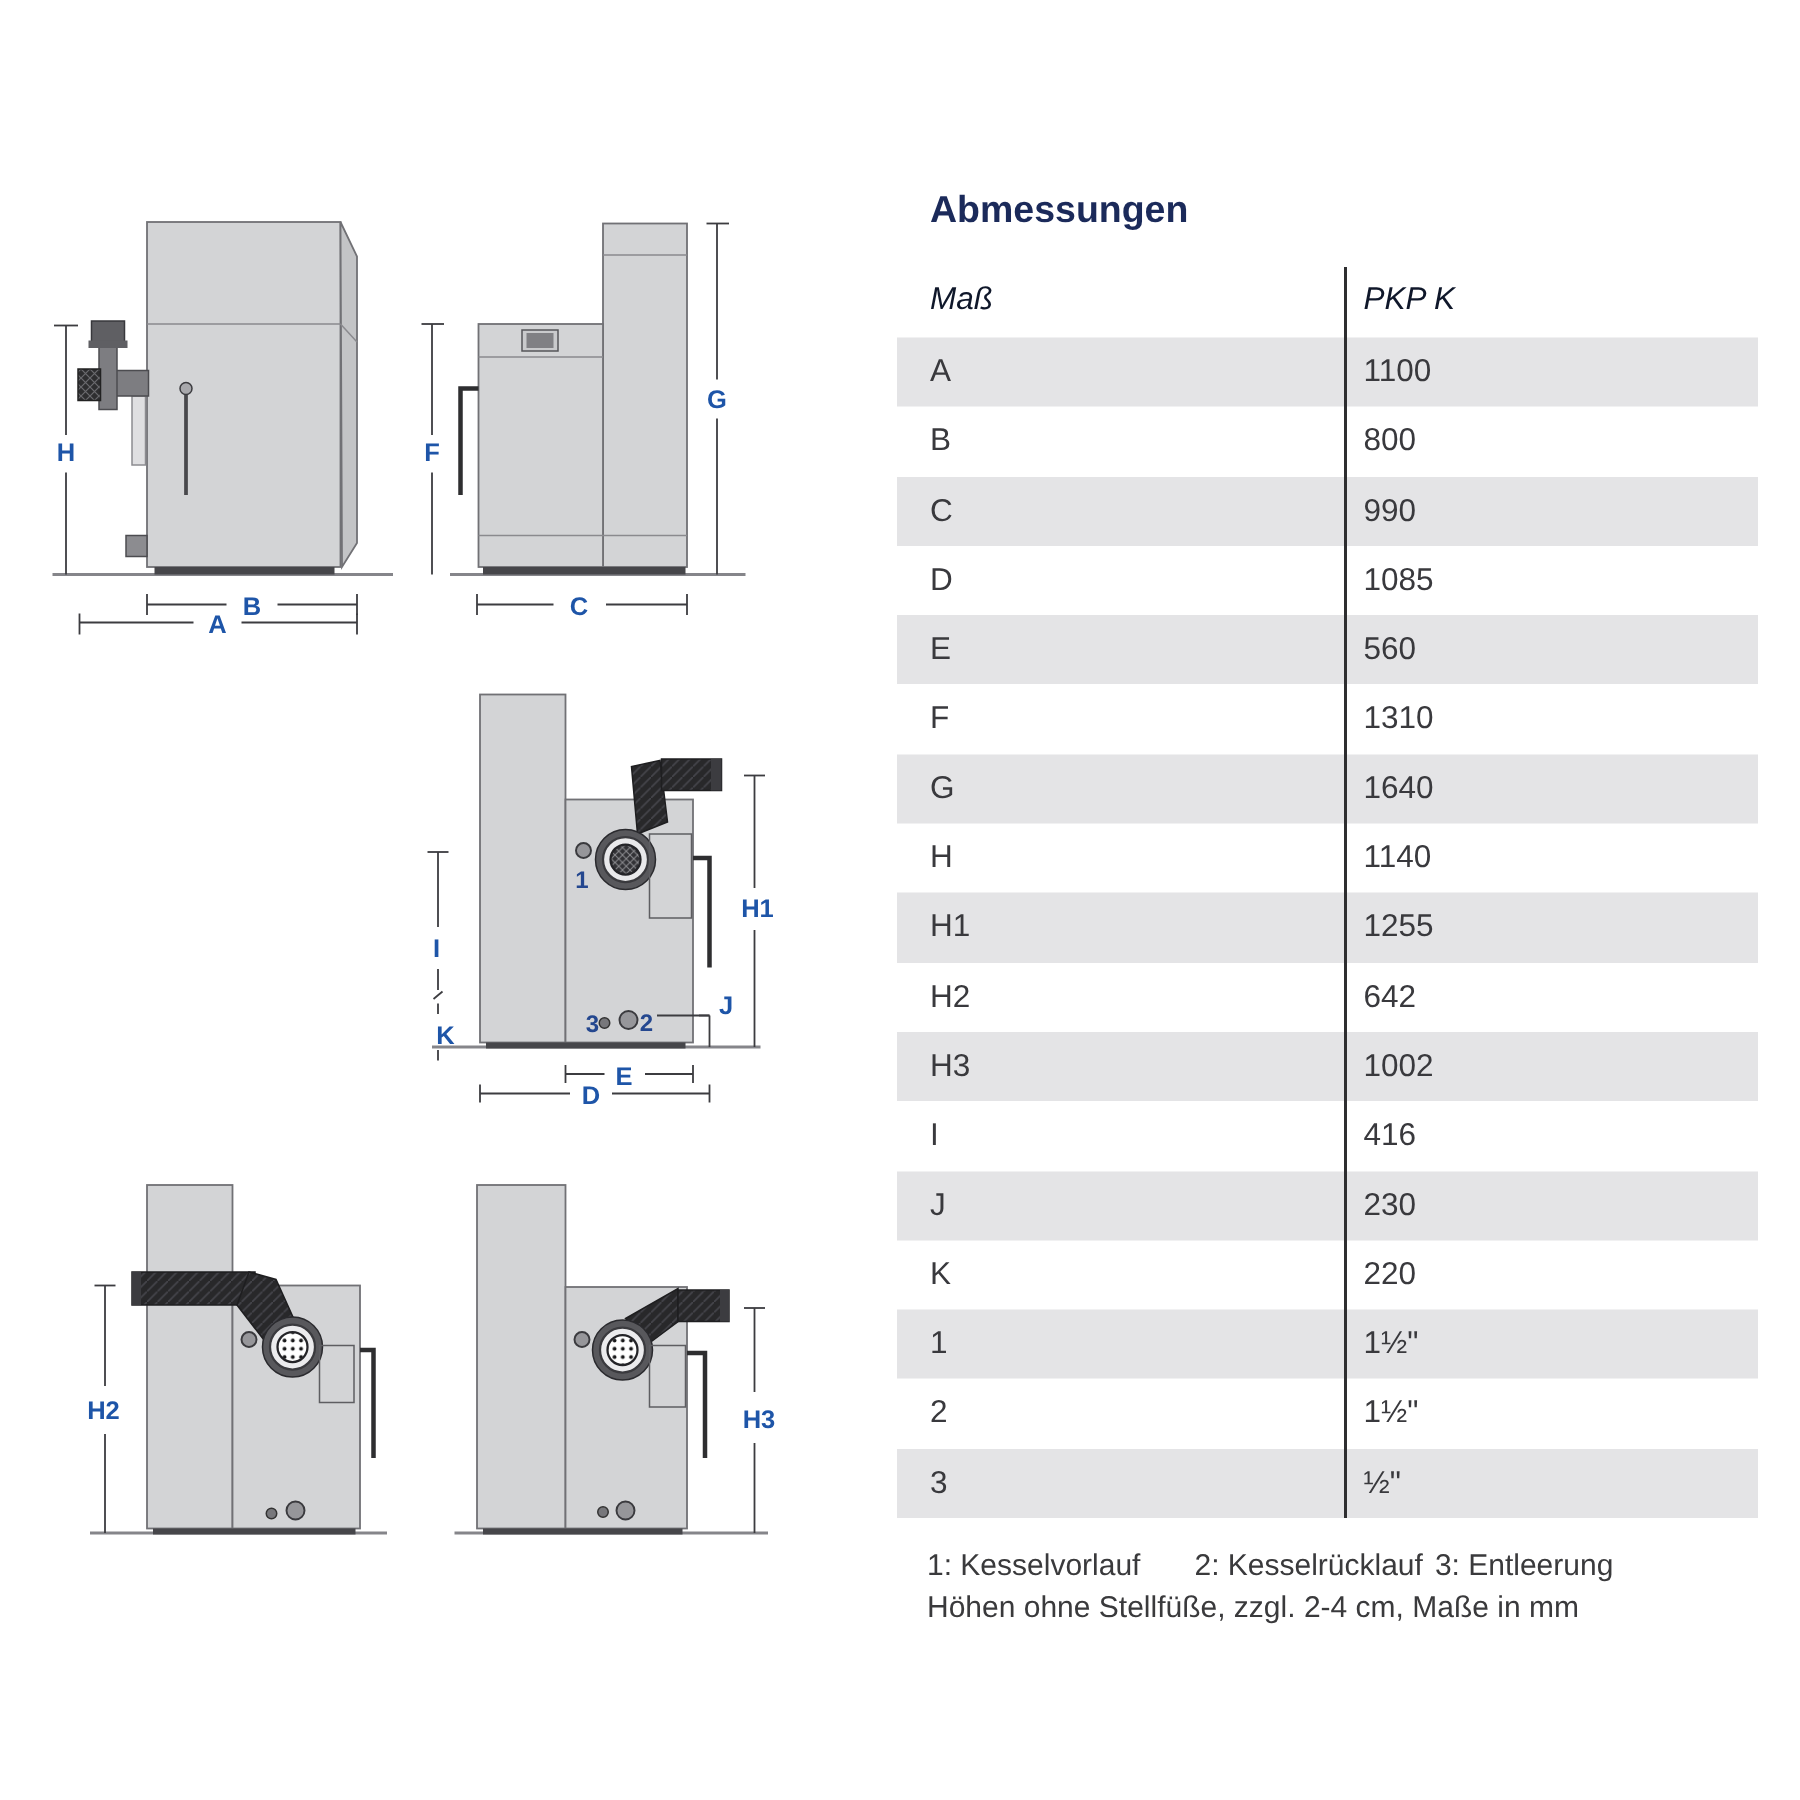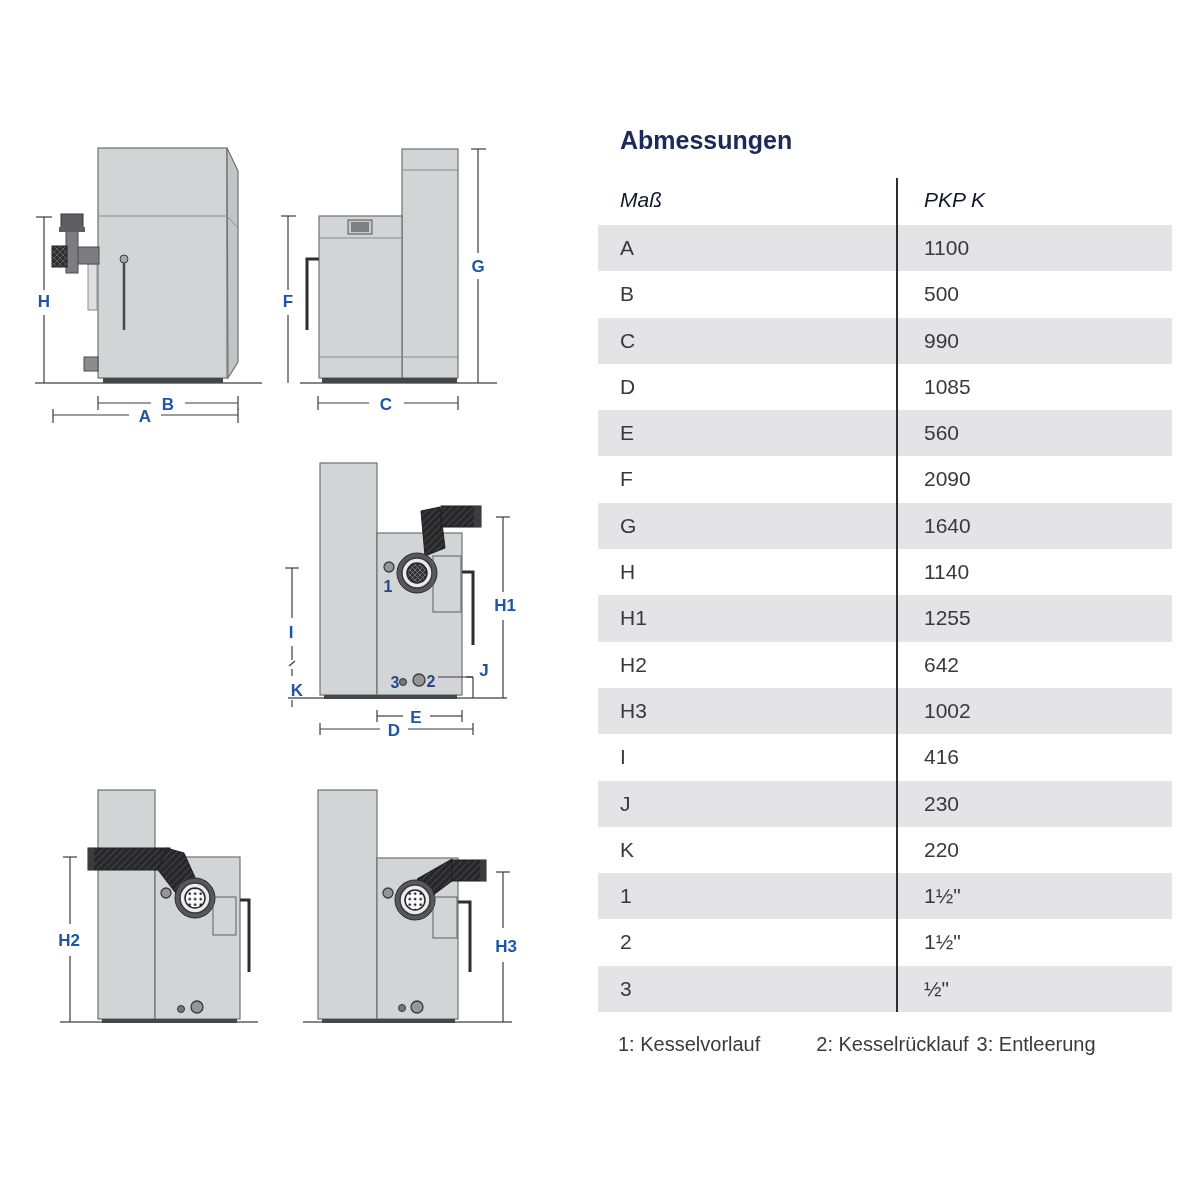--- a/index.html
+++ b/index.html
@@ -24,24 +24,24 @@
   
   #title{position:absolute;left:620px;top:126px;font-size:25px;font-weight:bold;
          color:#1b2a5a;}
   #dim-table{position:absolute;left:598px;top:175px;width:574px;}
   .thead{position:relative;height:50px;line-height:50px;font-size:21px;font-style:italic;
          color:#0f172a;}
   .thead .tlabel{padding-left:22px;}
   .trow{position:relative;height:46.3px;line-height:46.3px;font-size:21px;color:#39393d;}
   .trow.shade{background:#e4e4e6;}
   .tlabel{display:inline-block;padding-left:22px;}
-  .tvalue{position:absolute;left:326px;top:0;}
+  .tvalue{position:absolute;left:311px;top:0;}
   #col-divider{position:absolute;left:298px;top:3px;width:1.5px;height:834px;background:#2e2e30;}
   #footnotes{position:absolute;left:618px;top:1030px;font-size:20px;color:#3a3a3c;line-height:28px;}
-  #footnotes .gap1{margin-right:56px;text-align:right;}
+  #footnotes .gap1{margin-right:36px;text-align:right;}
   #footnotes .gap2{margin-right:8px;}
 </style>
 </head>
 <body>
 
 <div id="page">
 
   <svg id="drawings" width="570" height="1200" viewBox="0 0 570 1200" xmlns="http://www.w3.org/2000/svg">
     <defs>
       <pattern id="crossHatch" width="6" height="6" patternUnits="userSpaceOnUse">
@@ -239,38 +239,39 @@
   </svg>
 
   <div id="title">Abmessungen</div>
 
   <div id="dim-table">
     <div class="thead">
       <span class="tlabel">Maß</span>
       <span class="tvalue">PKP K</span>
     </div>
     <div class="trow shade"><span class="tlabel">A</span><span class="tvalue">1100</span></div>
-    <div class="trow"><span class="tlabel">B</span><span class="tvalue">500</span></div>
+    <div class="trow"><span class="tlabel">B</span><span class="tvalue">800</span></div>
     <div class="trow shade"><span class="tlabel">C</span><span class="tvalue">990</span></div>
     <div class="trow"><span class="tlabel">D</span><span class="tvalue">1085</span></div>
     <div class="trow shade"><span class="tlabel">E</span><span class="tvalue">560</span></div>
-    <div class="trow"><span class="tlabel">F</span><span class="tvalue">2090</span></div>
+    <div class="trow"><span class="tlabel">F</span><span class="tvalue">1310</span></div>
     <div class="trow shade"><span class="tlabel">G</span><span class="tvalue">1640</span></div>
     <div class="trow"><span class="tlabel">H</span><span class="tvalue">1140</span></div>
     <div class="trow shade"><span class="tlabel">H1</span><span class="tvalue">1255</span></div>
     <div class="trow"><span class="tlabel">H2</span><span class="tvalue">642</span></div>
     <div class="trow shade"><span class="tlabel">H3</span><span class="tvalue">1002</span></div>
     <div class="trow"><span class="tlabel">I</span><span class="tvalue">416</span></div>
     <div class="trow shade"><span class="tlabel">J</span><span class="tvalue">230</span></div>
     <div class="trow"><span class="tlabel">K</span><span class="tvalue">220</span></div>
     <div class="trow shade"><span class="tlabel">1</span><span class="tvalue">1½"</span></div>
     <div class="trow"><span class="tlabel">2</span><span class="tvalue">1½"</span></div>
     <div class="trow shade"><span class="tlabel">3</span><span class="tvalue">½"</span></div>
     <div id="col-divider"></div>
   </div>
 
   <div id="footnotes">
     <div>
       <span class="gap1">1: Kesselvorlauf</span><span class="gap2">2: Kesselrücklauf</span><span>3: Entleerung</span>
     </div>
+    <div>Höhen ohne Stellfüße, zzgl. 2-4 cm,  Maße in mm</div>
   </div>
 
 </div>
 
 </body></html>

